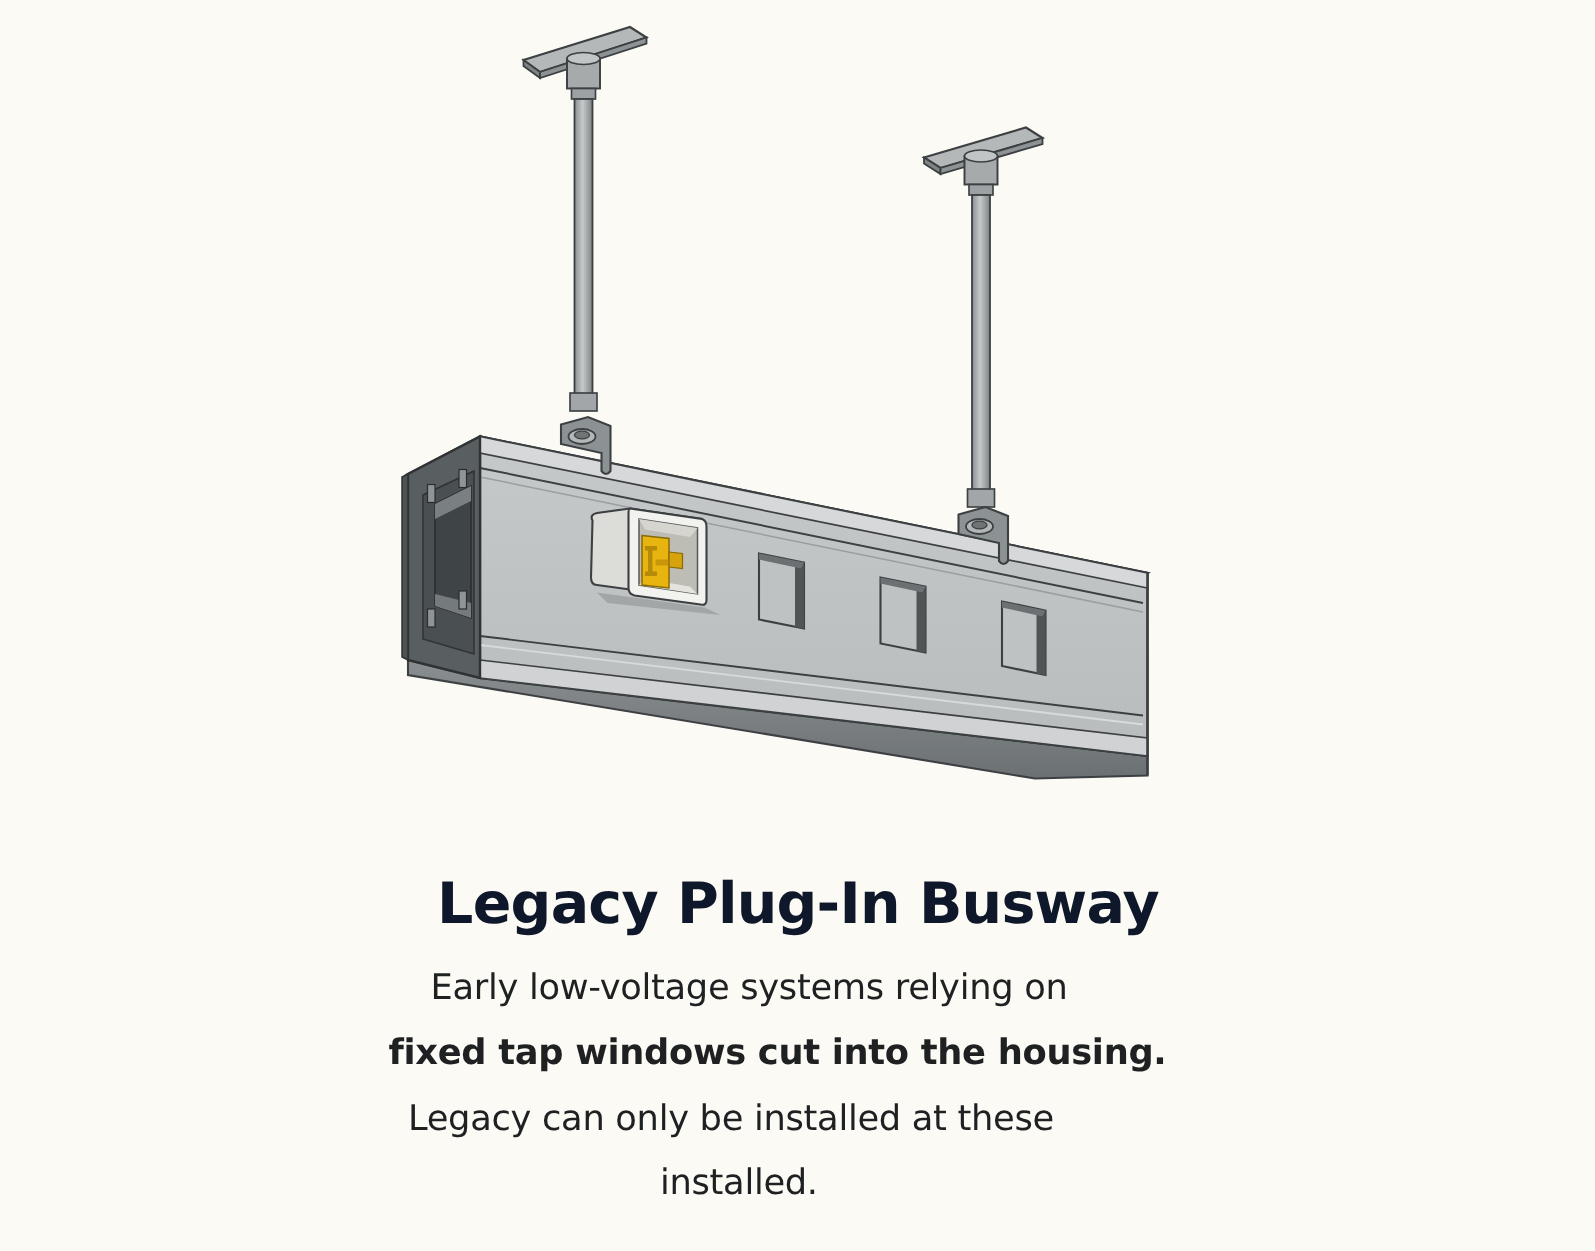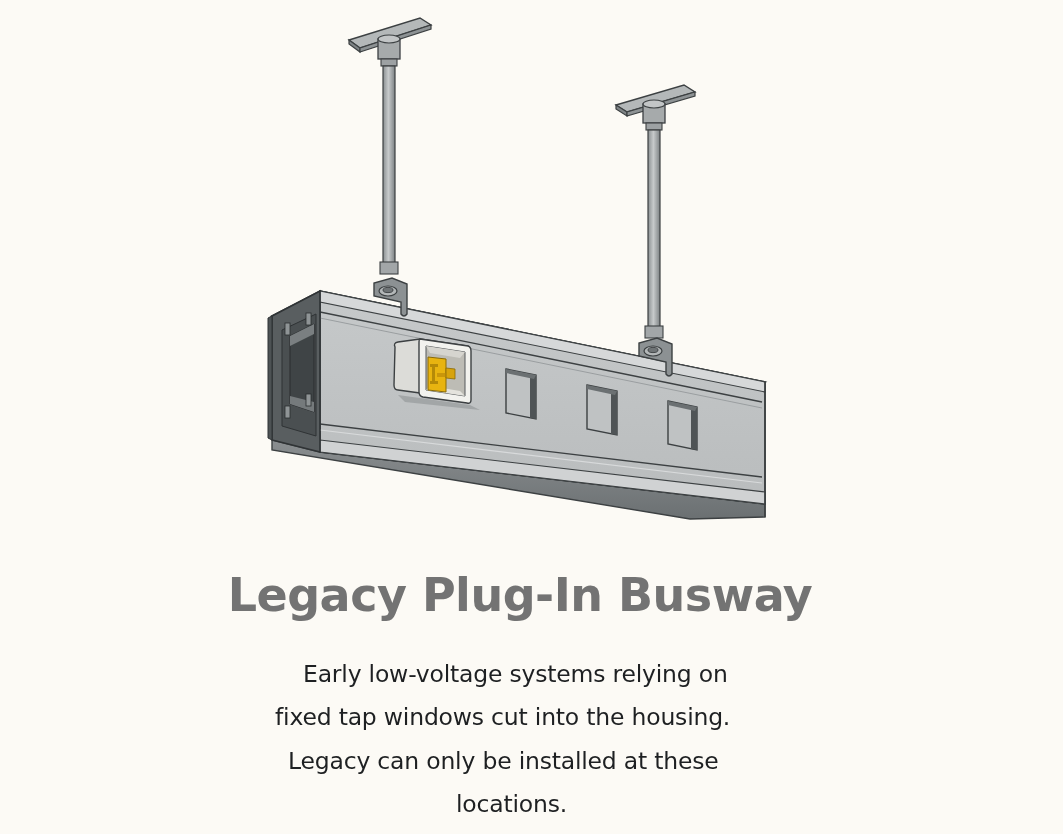--- a/index.html
+++ b/index.html
@@ -27,39 +27,39 @@
     left: 0;
     top: 562px;
     width: 1063px;
     text-align: center;
   }
   .title {
     position: absolute;
     left: 0;
     width: 1040px;
     top: 6px;
-    margin: 0;
+    margin: 12px;
     font-family: "DejaVu Sans", "Liberation Sans", sans-serif;
     font-weight: bold;
-    font-size: 46px;
+    font-size: 38px;
     letter-spacing: -0.5px;
-    color: #737373;
+    color: #0f172a;
     text-align: center;
   }
   .desc {
     position: absolute;
     font-family: "DejaVu Sans", "Liberation Sans", sans-serif;
     font-size: 23.5px;
     color: #1e2022;
     white-space: nowrap;
-    margin: 16px;
+    margin: 0;
     letter-spacing: -0.2px;
   }
   .desc.l1 { left: 287px; top: 82px; }
-  .desc.l2 { left: 259px; top: 125px; }
+  .desc.l2 { left: 259px; top: 125px; font-weight: bold; }
   .desc.l3 { left: 272px; top: 169px; }
   .desc.l4 { left: 440px; top: 212px; }
 </style>
 </head>
 <body>
 
 <div class="illustration">
   <svg width="1063" height="560" viewBox="0 0 1063 560" xmlns="http://www.w3.org/2000/svg">
     <defs>
       <linearGradient id="rodGrad" x1="0" x2="1" y1="0" y2="0">
@@ -186,14 +186,14 @@
 
     <polyline points="765,382 765,517" fill="none" stroke="#3c4042" stroke-width="1.6"></polyline>
   </svg>
 </div>
 
 <div class="caption">
   <h1 class="title">Legacy Plug-In Busway</h1>
   <p class="desc l1">Early low-voltage systems relying on</p>
   <p class="desc l2">fixed tap windows cut into the housing.</p>
   <p class="desc l3">Legacy can only be installed at these</p>
-  <p class="desc l4">locations.</p>
+  <p class="desc l4">installed.</p>
 </div>
 
 </body></html>

